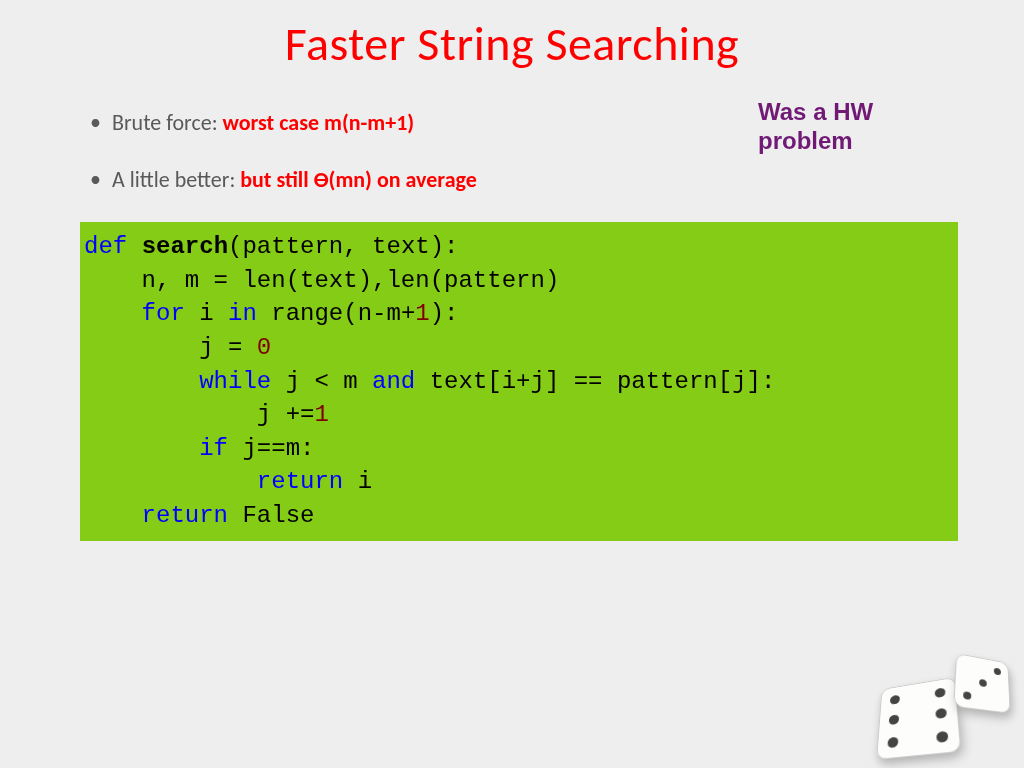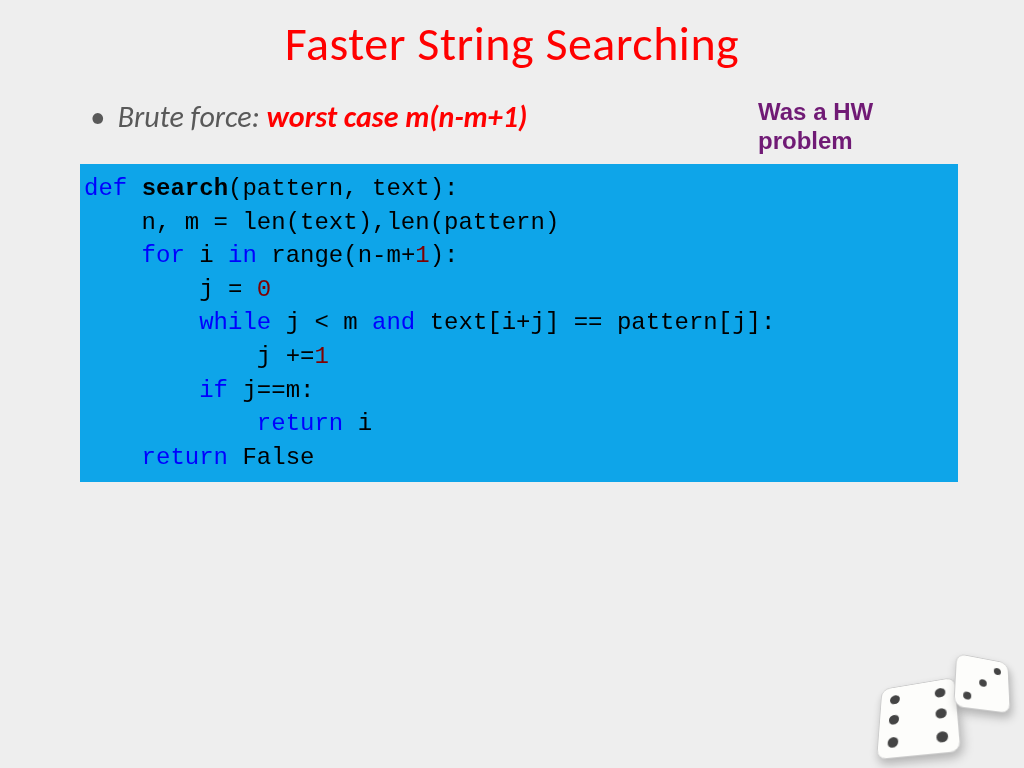--- a/index.html
+++ b/index.html
@@ -23,25 +23,24 @@
     font-size: 48px;
     font-weight: 400;
     text-align: center;
     padding-top: 14px;
     letter-spacing: 0.5px;
   }
   .content {
     padding: 24px 60px 0 60px;
   }
   .bullet1 {
-    font-size: 30px;
+    font-size: 22px;
     color: #595959;
-    margin: 0 0 28px 30px;
+    margin: 12px 0 28px 30px;
     line-height: 1.3;
-    font-style: italic;
   }
   .bullet1::before {
     content: "• ";
     margin-right: 6px;
   }
   .redbold {
     color: #ff0000;
     font-weight: 700;
   }
   .bullet2 {
@@ -59,21 +58,21 @@
     position: absolute;
     top: 98px;
     left: 758px;
     color: #701a75;
     font-family: Arial, sans-serif;
     font-weight: 700;
     font-size: 24px;
     line-height: 1.2;
   }
   .codeblock {
-    background: #0ea5e9;
+    background: #84cc16;
     margin: 16px 0 0 20px;
     width: 870px;
     padding: 8px 4px 8px 4px;
     font-family: "Courier New", monospace;
     font-size: 24px;
     line-height: 1.4;
     white-space: pre;
     color: #000000;
   }
   .kw { color: #0000ff; }
@@ -122,20 +121,21 @@
 
   <div class="title">Faster String Searching</div>
 
   <div class="annotation"><span style="white-space:pre-line">Was a HW
 problem</span></div>
 
   <div class="content">
 
     <div class="bullet1"><span>Brute force: </span><span class="redbold">worst case m(n-m+1)</span></div>
 
+    <div class="bullet1"><span>A little better: </span><span class="redbold">but still Ө(mn) on average</span></div>
 
 
     <div class="codeblock"><span class="kw">def</span> <span class="fn">search</span><span>(pattern, text):</span>
 <span>    n, m = len(text),len(pattern)</span>
 <span>    </span><span class="kw">for</span><span> i </span><span class="kw">in</span><span> range(n-m+</span><span class="num">1</span><span>):</span>
 <span>        j = </span><span class="num">0</span>
 <span>        </span><span class="kw">while</span><span> j &lt; m </span><span class="kw">and</span><span> text[i+j] == pattern[j]:</span>
 <span>            j +=</span><span class="num">1</span>
 <span>        </span><span class="kw">if</span><span> j==m:</span>
 <span>            </span><span class="kw">return</span><span> i</span>

